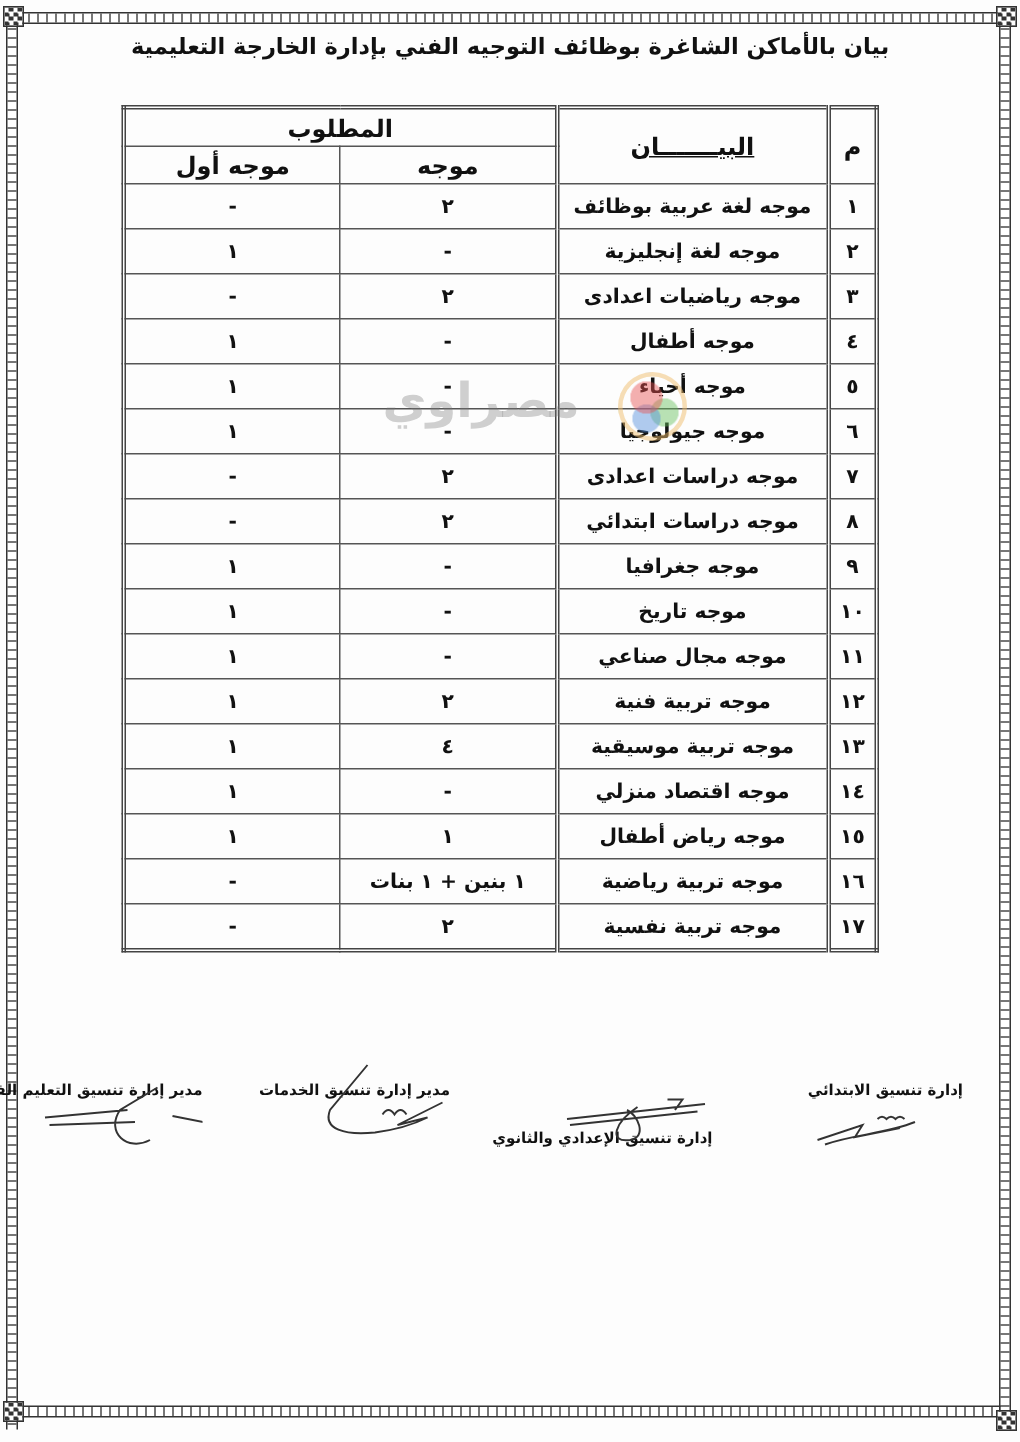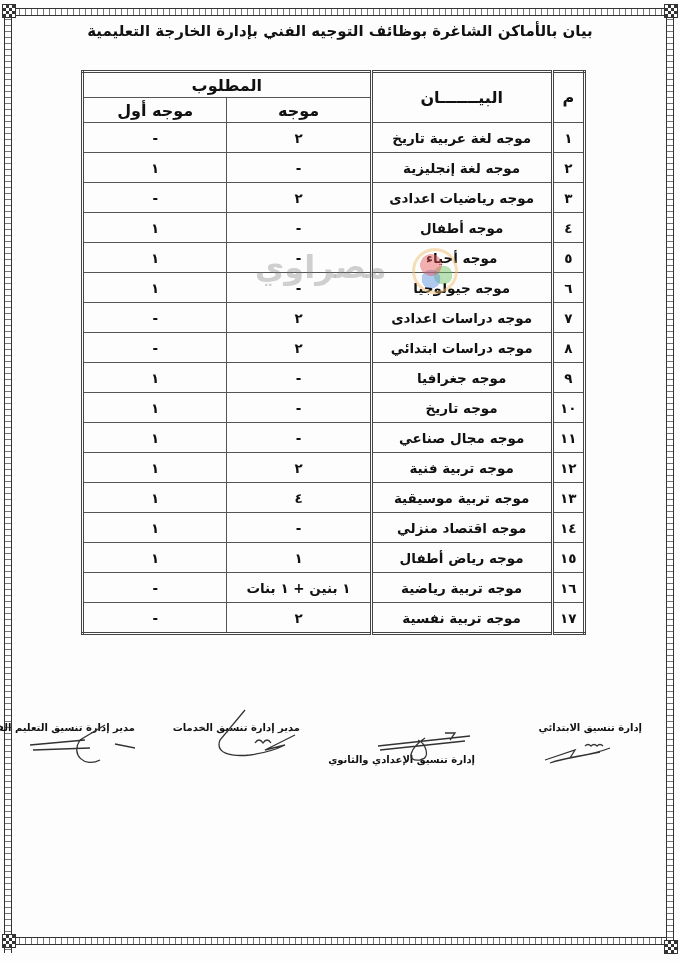--- a/index.html
+++ b/index.html
@@ -24,21 +24,21 @@
     border-collapse: collapse; direction: rtl; border: 3px double #444;
     font-weight: bold; font-size: 13.5px;
   }
   table.main td, table.main th {
     border: 1.3px solid #555; text-align: center; padding: 0; height: 29px;
   }
   table.main th { font-size: 16px; }
   .col-num { width: 28px; border-left: 3px double #444 !important; }
   .col-item { width: 170px; border-left: 3px double #444 !important; }
   .col-val { width: 136px; }
-  .hdr-big { font-size: 15px; letter-spacing: 3px; }
+  .hdr-big { font-size: 15px; letter-spacing: 3px; text-decoration: underline; }
   .sig-block { position: absolute; top: 722px; font-weight: bold; font-size: 10px; direction: rtl; white-space: nowrap; }
   .sig-svg { position: absolute; }
   .watermark { position: absolute; left: 255px; top: 248px; direction: rtl; font-family: "DejaVu Sans", sans-serif;
     font-weight: bold; font-size: 32px; color: rgba(120,120,120,0.35); }
   .wm-logo { position: absolute; left: 412px; top: 248px; width: 40px; height: 40px; border-radius: 50%;
     border: 3px solid rgba(240,190,110,0.5); background:
       radial-gradient(circle at 40% 35%, rgba(230,80,80,0.45) 0 30%, transparent 31%),
       radial-gradient(circle at 40% 70%, rgba(80,140,220,0.45) 0 25%, transparent 26%),
       radial-gradient(circle at 70% 60%, rgba(100,190,90,0.45) 0 25%, transparent 26%); }
 </style>
@@ -64,21 +64,21 @@
       <th colspan="2" style="height:24px;">المطلوب</th>
     </tr>
     <tr>
       <th class="col-val" style="height:24px;">موجه</th>
       <th class="col-val" style="height:24px;">موجه أول</th>
     </tr>
   </thead>
   <tbody id="tbody">
       <tr>
         <td class="col-num">١</td>
-        <td class="col-item">موجه لغة عربية تاريخ</td>
+        <td class="col-item">موجه لغة عربية بوظائف</td>
         <td class="col-val">٢</td>
         <td class="col-val">-</td>
       </tr>
       <tr>
         <td class="col-num">٢</td>
         <td class="col-item">موجه لغة إنجليزية</td>
         <td class="col-val">-</td>
         <td class="col-val">١</td>
       </tr>
       <tr>

